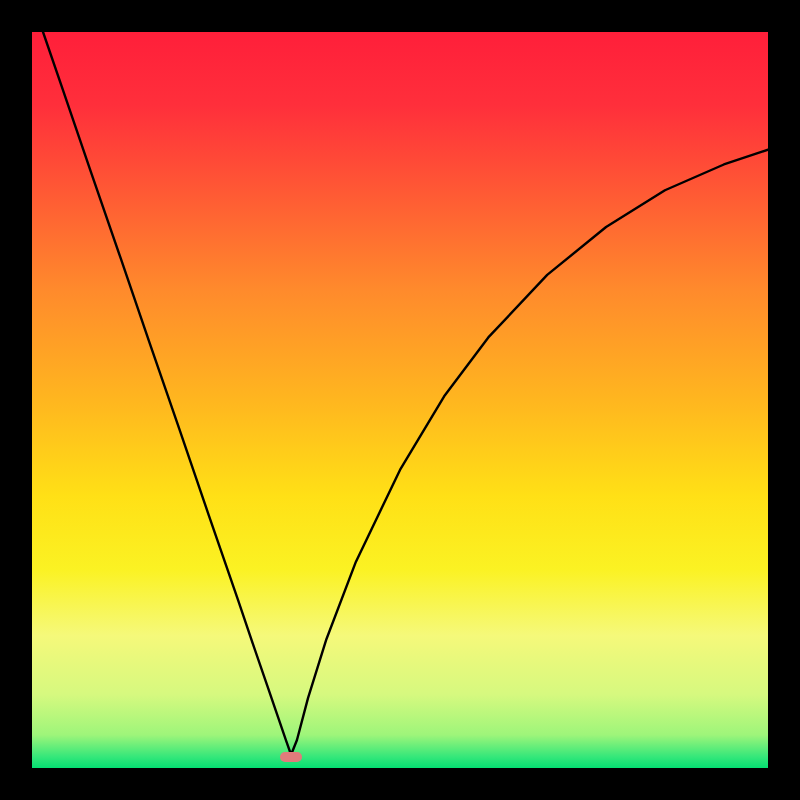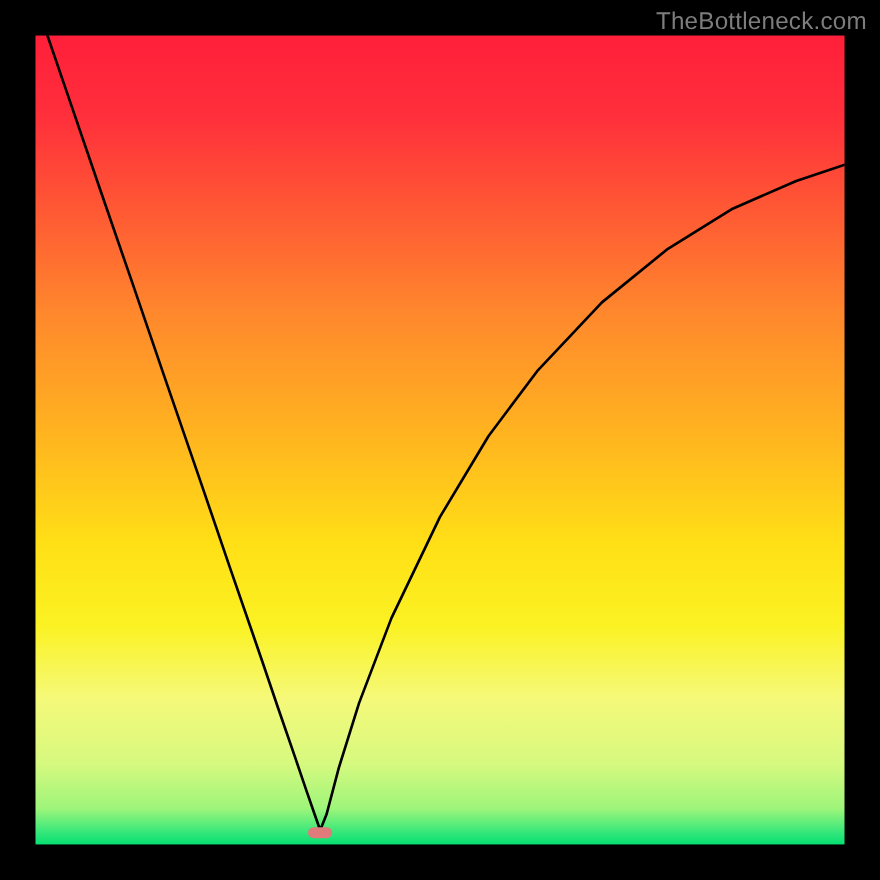--- a/index.html
+++ b/index.html
@@ -58,21 +58,20 @@
     border-radius: 5px;
     background: #e07b7b;
     transform: translate(-50%, -50%);
   }
 </style>
 </head>
 <body>
 
 <div class="frame">
 
-  <div class="watermark">TheBottleneck.com</div>
 
   <div class="plot-area">
 
     <svg class="gradient-bg" viewBox="0 0 736 736" preserveAspectRatio="none">
       <defs>
         <linearGradient id="heat" x1="0" y1="0" x2="0" y2="1">
             <stop offset="0%" stop-color="#ff1f3a"></stop>
             <stop offset="10%" stop-color="#ff2f3b"></stop>
             <stop offset="22%" stop-color="#ff5a34"></stop>
             <stop offset="35%" stop-color="#ff8a2c"></stop>

